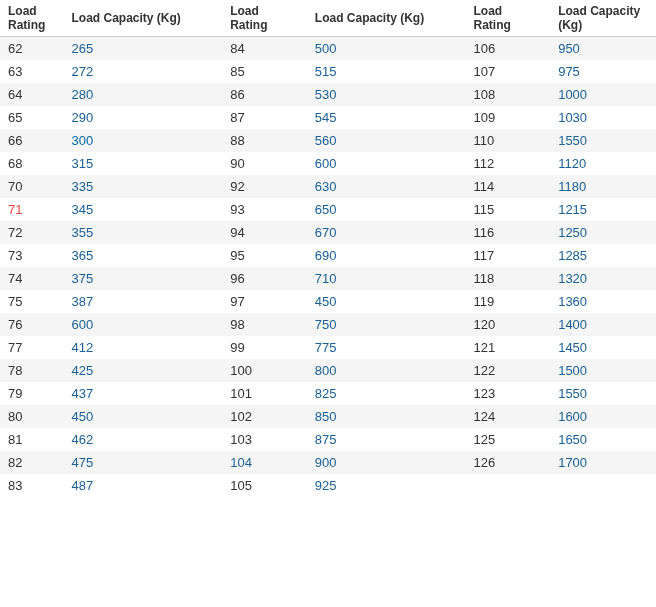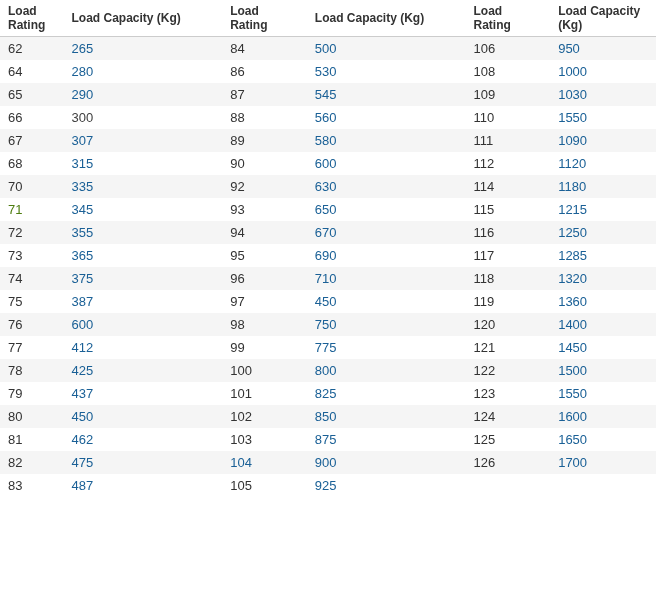--- a/index.html
+++ b/index.html
@@ -69,69 +69,69 @@
     <tbody id="table-body">
     <tr>
           <td class="col1-rating" style="color: rgb(51, 51, 51);">62</td>
           <td class="col1-cap" style="color: rgb(26, 96, 150);">265</td>
           <td class="col2-rating" style="color: rgb(51, 51, 51);">84</td>
           <td class="col2-cap" style="color: rgb(26, 96, 150);">500</td>
           <td class="col3-rating" style="color: rgb(51, 51, 51);">106</td>
           <td class="col3-cap" style="color: rgb(26, 96, 150);">950</td>
         </tr>
         <tr>
+          <td class="col1-rating" style="color: rgb(51, 51, 51);">63</td>
+          <td class="col1-cap" style="color: rgb(26, 96, 150);">272</td>
+          <td class="col2-rating" style="color: rgb(51, 51, 51);">85</td>
+          <td class="col2-cap" style="color: rgb(26, 96, 150);">515</td>
+          <td class="col3-rating" style="color: rgb(51, 51, 51);">107</td>
+          <td class="col3-cap" style="color: rgb(26, 96, 150);">975</td>
+        </tr>
+        <tr>
           <td class="col1-rating" style="color: rgb(51, 51, 51);">64</td>
           <td class="col1-cap" style="color: rgb(26, 96, 150);">280</td>
           <td class="col2-rating" style="color: rgb(51, 51, 51);">86</td>
           <td class="col2-cap" style="color: rgb(26, 96, 150);">530</td>
           <td class="col3-rating" style="color: rgb(51, 51, 51);">108</td>
           <td class="col3-cap" style="color: rgb(26, 96, 150);">1000</td>
         </tr>
         <tr>
           <td class="col1-rating" style="color: rgb(51, 51, 51);">65</td>
           <td class="col1-cap" style="color: rgb(26, 96, 150);">290</td>
           <td class="col2-rating" style="color: rgb(51, 51, 51);">87</td>
           <td class="col2-cap" style="color: rgb(26, 96, 150);">545</td>
           <td class="col3-rating" style="color: rgb(51, 51, 51);">109</td>
           <td class="col3-cap" style="color: rgb(26, 96, 150);">1030</td>
         </tr>
         <tr>
           <td class="col1-rating" style="color: rgb(51, 51, 51);">66</td>
-          <td class="col1-cap" style="color: #404040;">300</td>
+          <td class="col1-cap" style="color: #0369a1;">300</td>
           <td class="col2-rating" style="color: rgb(51, 51, 51);">88</td>
           <td class="col2-cap" style="color: rgb(26, 96, 150);">560</td>
           <td class="col3-rating" style="color: rgb(51, 51, 51);">110</td>
           <td class="col3-cap" style="color: rgb(26, 96, 150);">1550</td>
-        </tr>
-        <tr>
-          <td class="col1-rating" style="color: rgb(51, 51, 51);">67</td>
-          <td class="col1-cap" style="color: rgb(26, 96, 150);">307</td>
-          <td class="col2-rating" style="color: rgb(51, 51, 51);">89</td>
-          <td class="col2-cap" style="color: rgb(26, 96, 150);">580</td>
-          <td class="col3-rating" style="color: rgb(51, 51, 51);">111</td>
-          <td class="col3-cap" style="color: rgb(26, 96, 150);">1090</td>
         </tr>
         <tr>
           <td class="col1-rating" style="color: rgb(51, 51, 51);">68</td>
           <td class="col1-cap" style="color: rgb(26, 96, 150);">315</td>
           <td class="col2-rating" style="color: rgb(51, 51, 51);">90</td>
           <td class="col2-cap" style="color: rgb(26, 96, 150);">600</td>
           <td class="col3-rating" style="color: rgb(51, 51, 51);">112</td>
           <td class="col3-cap" style="color: rgb(26, 96, 150);">1120</td>
         </tr>
         <tr>
           <td class="col1-rating" style="color: rgb(51, 51, 51);">70</td>
           <td class="col1-cap" style="color: rgb(26, 96, 150);">335</td>
           <td class="col2-rating" style="color: rgb(51, 51, 51);">92</td>
           <td class="col2-cap" style="color: rgb(26, 96, 150);">630</td>
           <td class="col3-rating" style="color: rgb(51, 51, 51);">114</td>
           <td class="col3-cap" style="color: rgb(26, 96, 150);">1180</td>
         </tr>
         <tr>
-          <td class="col1-rating" style="color: #4d7c0f;">71</td>
+          <td class="col1-rating" style="color: #ef4444;">71</td>
           <td class="col1-cap" style="color: rgb(26, 96, 150);">345</td>
           <td class="col2-rating" style="color: rgb(51, 51, 51);">93</td>
           <td class="col2-cap" style="color: rgb(26, 96, 150);">650</td>
           <td class="col3-rating" style="color: rgb(51, 51, 51);">115</td>
           <td class="col3-cap" style="color: rgb(26, 96, 150);">1215</td>
         </tr>
         <tr>
           <td class="col1-rating" style="color: rgb(51, 51, 51);">72</td>
           <td class="col1-cap" style="color: rgb(26, 96, 150);">355</td>
           <td class="col2-rating" style="color: rgb(51, 51, 51);">94</td>

